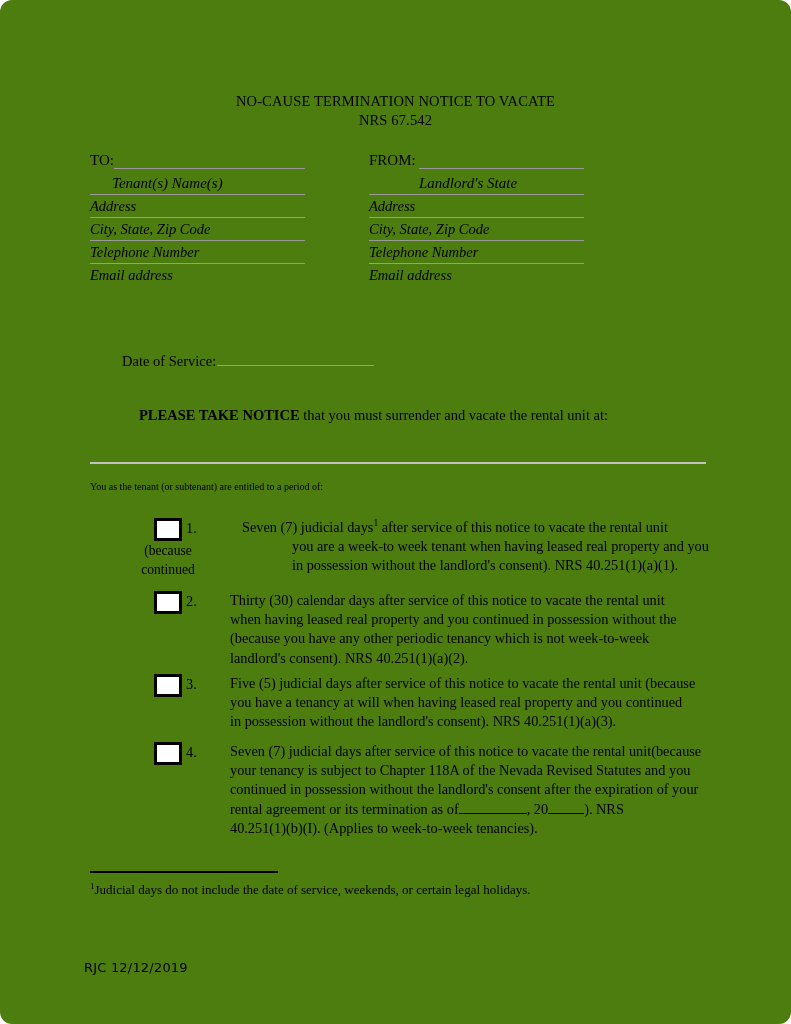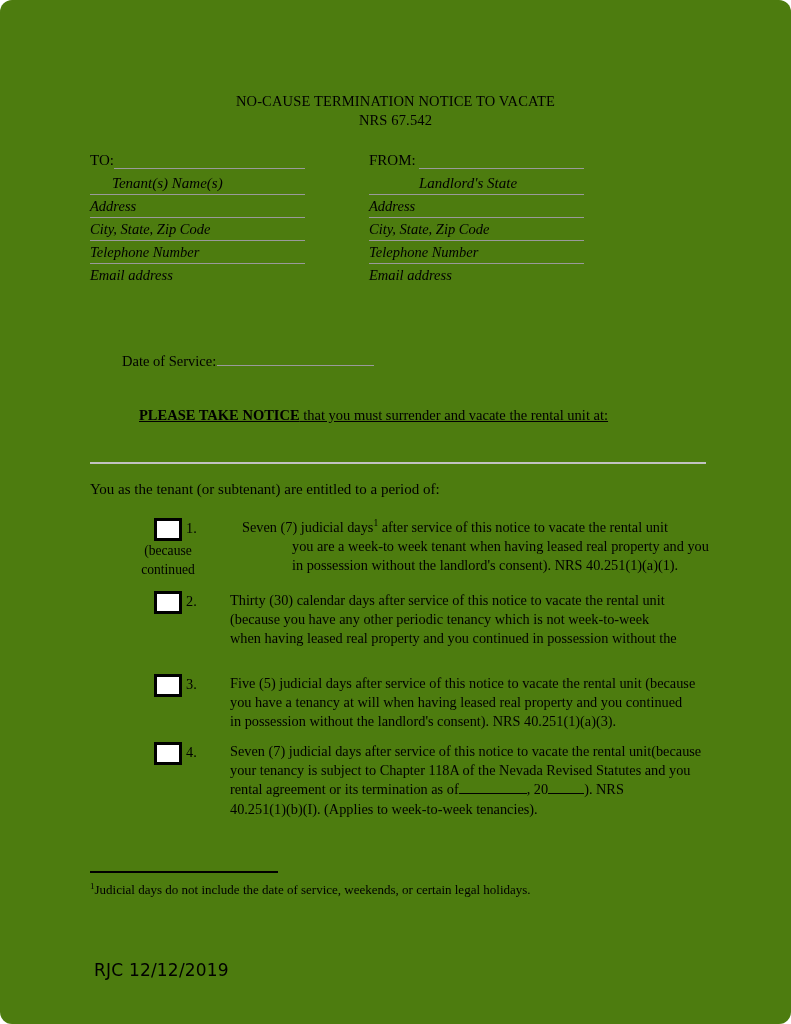--- a/index.html
+++ b/index.html
@@ -106,38 +106,37 @@
     vertical-align: baseline;
   }
 
   
   .ptn {
     position: absolute;
     left: 139px;
     top: 407px;
     font-size: 14.5px;
     white-space: nowrap;
-    text-decoration: underline;
   }
   .ptn b { font-weight: bold; }
 
   .wide-rule {
     position: absolute;
     left: 90px;
     top: 462px;
     width: 616px;
     height: 1.5px;
     background: #c2c2c2;
   }
 
   .entitled {
     position: absolute;
     left: 90px;
     top: 481px;
-    font-size: 15px;
+    font-size: 10px;
     white-space: nowrap;
   }
 
   
   .opt {
     position: absolute;
     left: 90px;
     width: 616px;
     font-size: 14.3px;
   }
@@ -227,24 +226,24 @@
   }
   .footnote sup {
     font-size: 9px;
     vertical-align: super;
     line-height: 0;
   }
 
   
   .footer {
     position: absolute;
-    left: 94px;
+    left: 84px;
     top: 960px;
     font-family: "DejaVu Sans", "Liberation Sans", sans-serif;
-    font-size: 17px;
+    font-size: 13px;
     letter-spacing: 0.2px;
   }
 </style>
 </head>
 <body>
 
 <div class="page">
 
   <div class="title-block">
     <div class="title-line">NO-CAUSE TERMINATION NOTICE TO VACATE</div>
@@ -327,22 +326,23 @@
     </div>
   </div>
 
   <div class="opt opt-2">
     <div class="opt-box-col">
       <div class="checkbox"></div>
     </div>
     <div class="opt-num">2.</div>
     <div class="opt-body">
       <div class="ln">Thirty (30) calendar days after service of this notice to vacate the rental unit</div>
+      <div class="ln">when having leased real property and you continued in possession without the</div>
       <div class="ln">(because you have any other periodic tenancy which is not week-to-week</div>
-      <div class="ln">when having leased real property and you continued in possession without the</div>
+      <div class="ln">landlord's consent).  NRS 40.251(1)(a)(2).</div>
     </div>
   </div>
 
   <div class="opt opt-3">
     <div class="opt-box-col">
       <div class="checkbox"></div>
     </div>
     <div class="opt-num">3.</div>
     <div class="opt-body">
       <div class="ln">Five (5) judicial days after service of this notice to vacate the rental unit (because</div>
@@ -352,20 +352,21 @@
   </div>
 
   <div class="opt opt-4">
     <div class="opt-box-col">
       <div class="checkbox"></div>
     </div>
     <div class="opt-num">4.</div>
     <div class="opt-body">
       <div class="ln">Seven (7) judicial days after service of this notice to vacate the rental unit(because</div>
       <div class="ln">your tenancy is subject to Chapter 118A of the Nevada Revised Statutes and  you</div>
+      <div class="ln">continued in possession without the landlord's consent after the expiration of your</div>
       <div class="ln"><span>rental agreement or its termination as of</span><span class="blank-long"></span><span>, 20</span><span class="blank-short"></span><span>).  NRS</span></div>
       <div class="ln">40.251(1)(b)(I). (Applies to week-to-week tenancies).</div>
     </div>
   </div>
 
   <div class="fn-rule"></div>
   <div class="footnote">
     <sup>1</sup><span>Judicial days do not include the date of service, weekends, or certain legal holidays.</span>
   </div>
 

